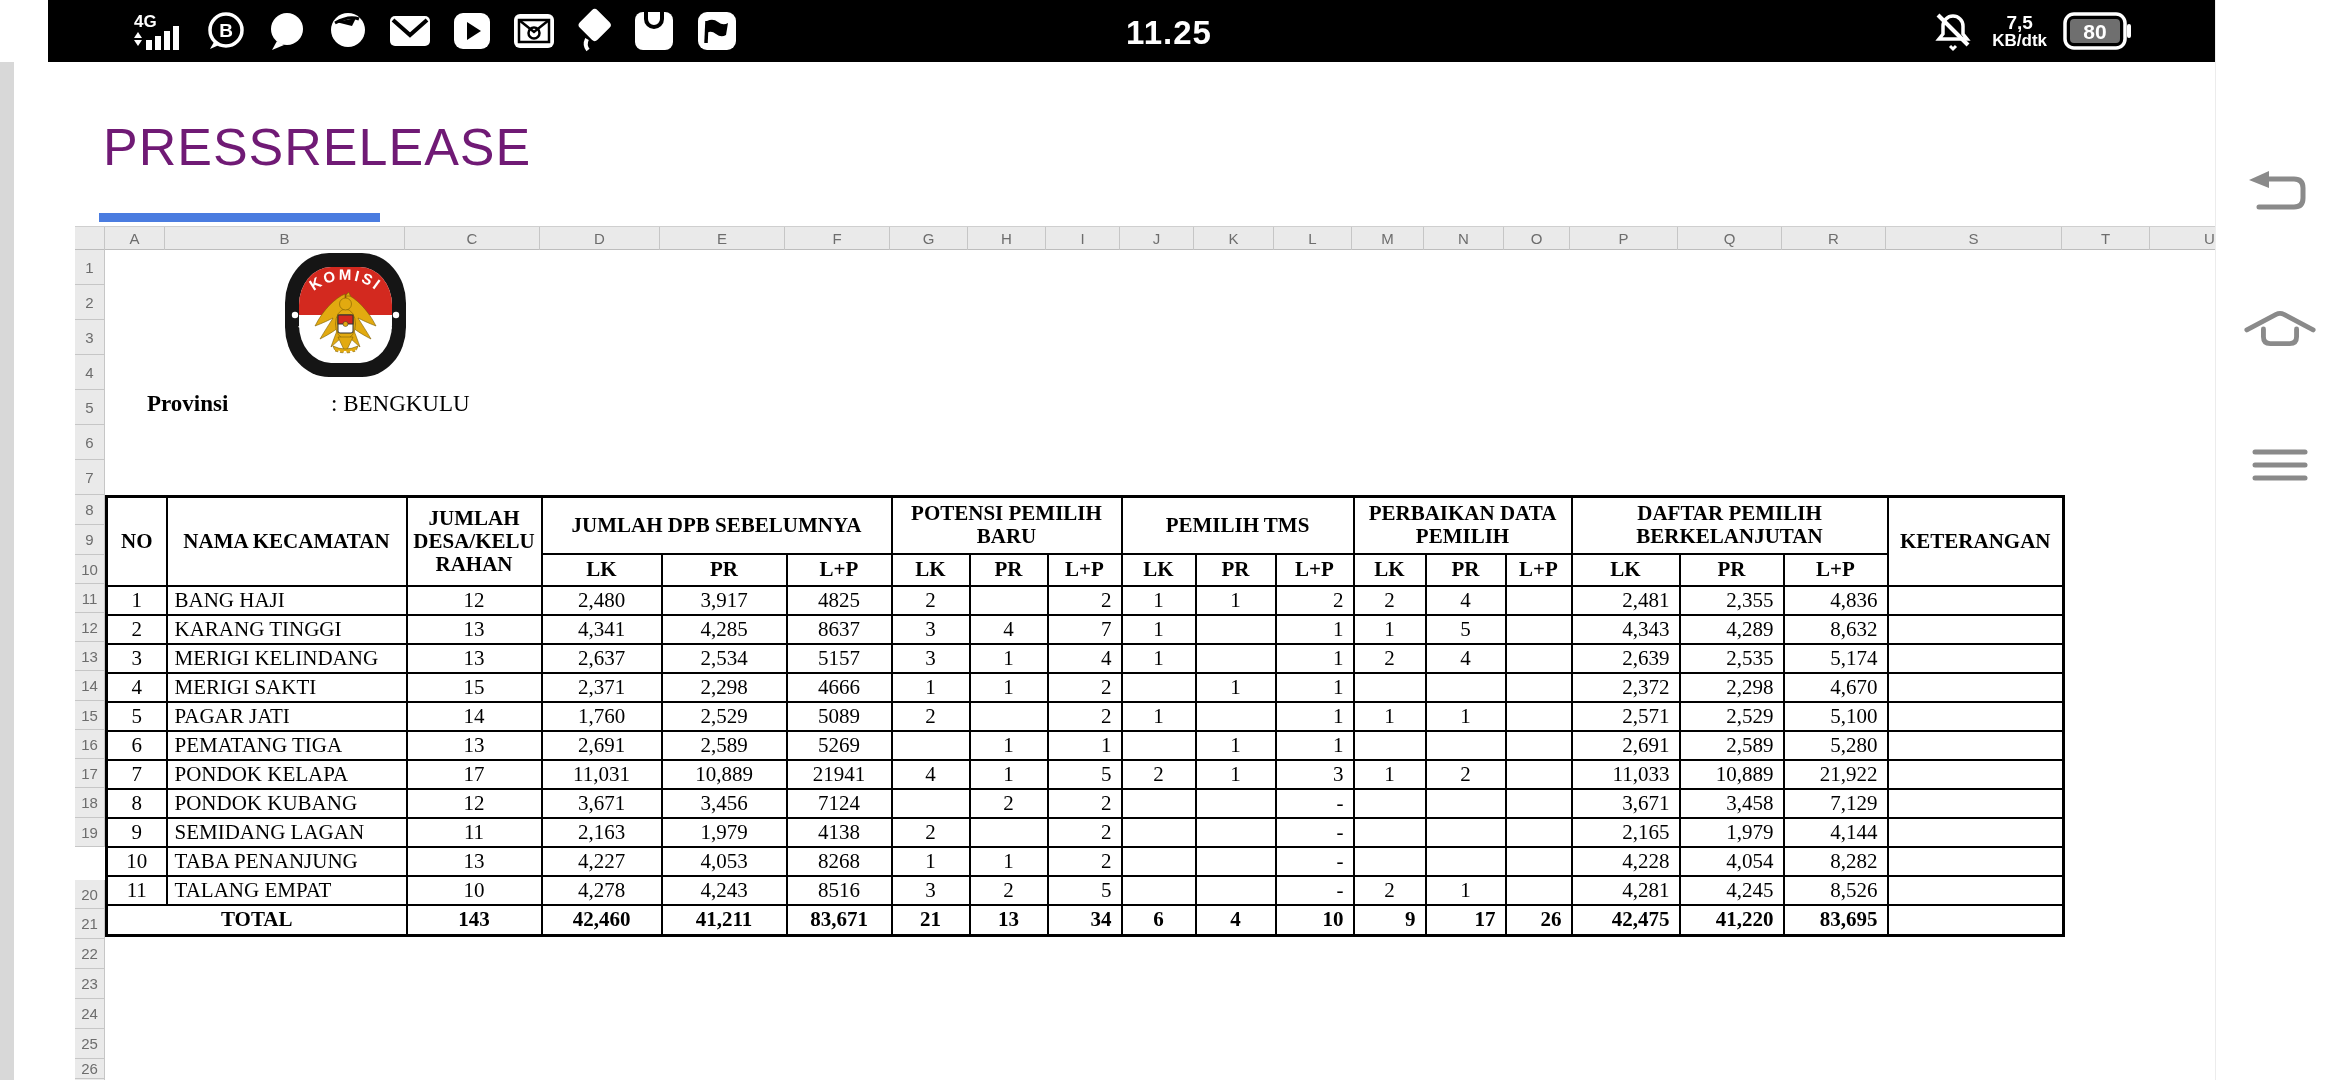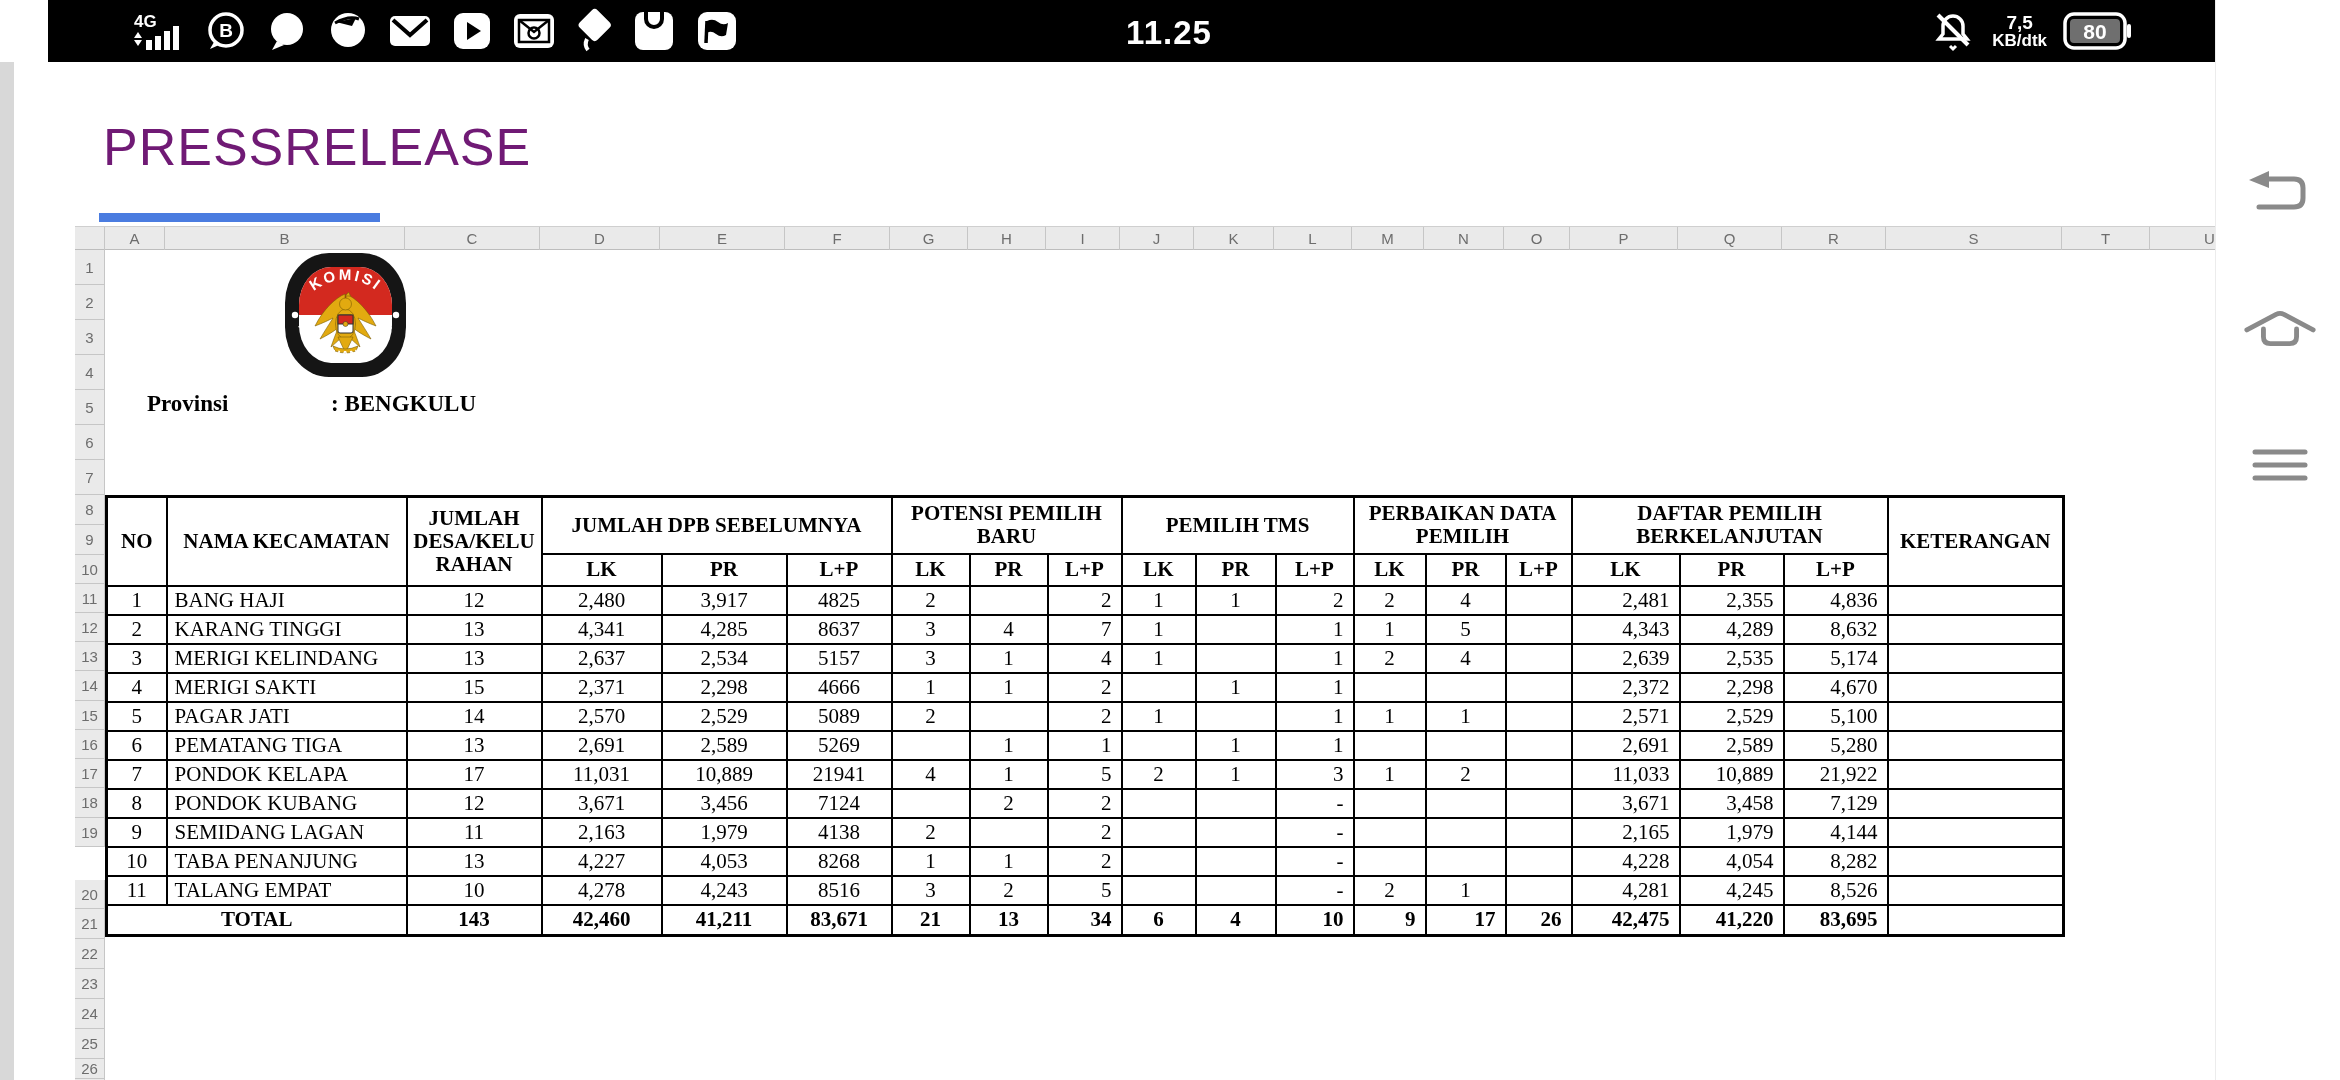--- a/index.html
+++ b/index.html
@@ -45,21 +45,21 @@
   .rowh { width:30px; border-bottom:1px solid #c6c6c6; border-right:1px solid #c6c6c6;
           background:#eaeaea; color:#6d6d6d; font-size:15px; display:flex;
           align-items:center; justify-content:center; }
   #doc-titles { position:absolute; left:280px; top:188px; width:1606px; text-align:center; }
   #doc-titles div { height:35px; line-height:35px; font-size:25px; font-weight:bold;
                     font-family:"Liberation Serif", serif; color:#000; }
   #kpu-logo { position:absolute; left:283px; top:190px; width:125px; height:126px; }
   .meta-row { position:absolute; left:147px; width:900px; height:35px; }
   .meta-label { position:absolute; left:0; top:0; font-size:23px; font-weight:bold;
                 font-family:"Liberation Serif", serif; }
-  .meta-value { position:absolute; left:184px; top:0; font-size:23px; font-weight:bold;
+  .meta-value { position:absolute; left:184px; top:0; font-size:23px; font-weight:normal;
                 font-family:"Liberation Serif", serif; }
 
   
   #main-table { position:absolute; left:105px; top:433px; border-collapse:collapse;
                 table-layout:fixed; font-family:"Liberation Serif", serif;
                 border:3px solid #000; }
   #main-table td { border:2px solid #000; font-size:21px; overflow:hidden;
                    white-space:nowrap; text-align:center; vertical-align:middle; color:#000; }
   #main-table tr.h1 td { font-weight:bold; white-space:normal; line-height:1.1; height:57px; font-size:21px; }
   #main-table tr.h2 td { font-weight:bold; height:32px; }
@@ -427,21 +427,21 @@
             <td class="r"></td>
             <td class="r">2,372</td>
             <td class="r">2,298</td>
             <td class="r">4,670</td>
             <td class=""></td>
           </tr>
           <tr class="data">
             <td class="">5</td>
             <td class="tl">PAGAR JATI</td>
             <td class="">14</td>
-            <td class="">2,570</td>
+            <td class="">1,760</td>
             <td class="">2,529</td>
             <td class="">5089</td>
             <td class="">2</td>
             <td class=""></td>
             <td class="r">2</td>
             <td class="">1</td>
             <td class=""></td>
             <td class="r">1</td>
             <td class="">1</td>
             <td class="">1</td>

